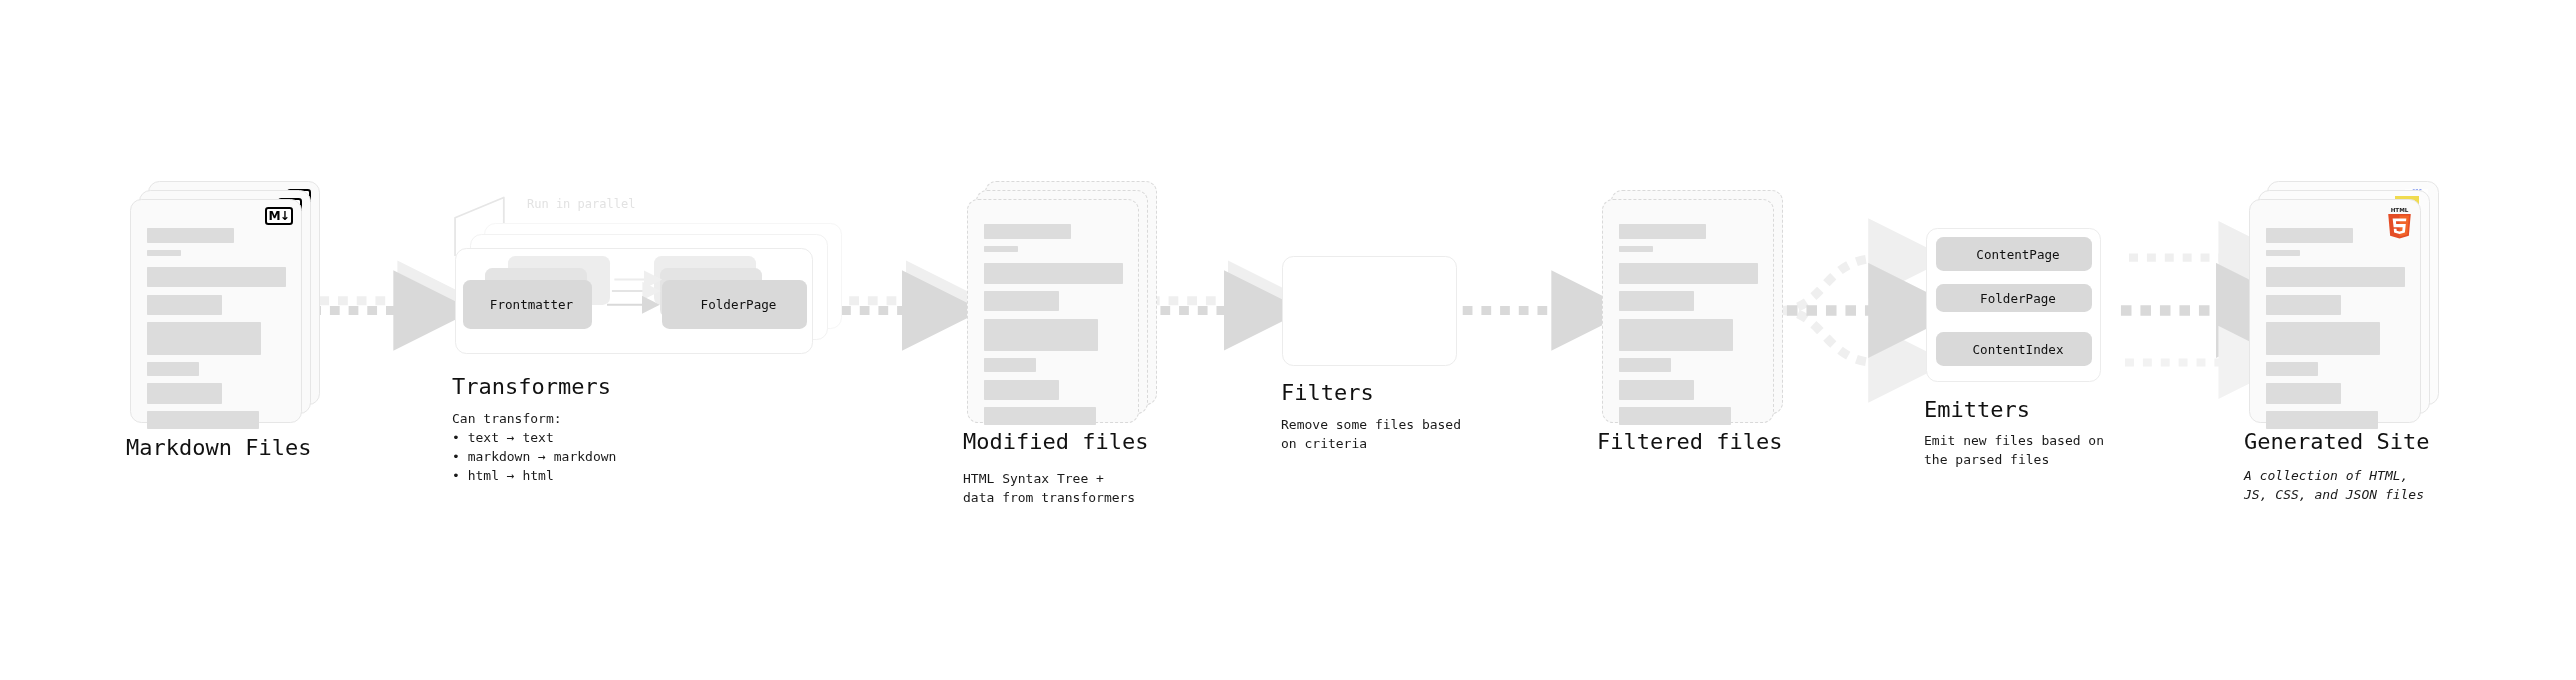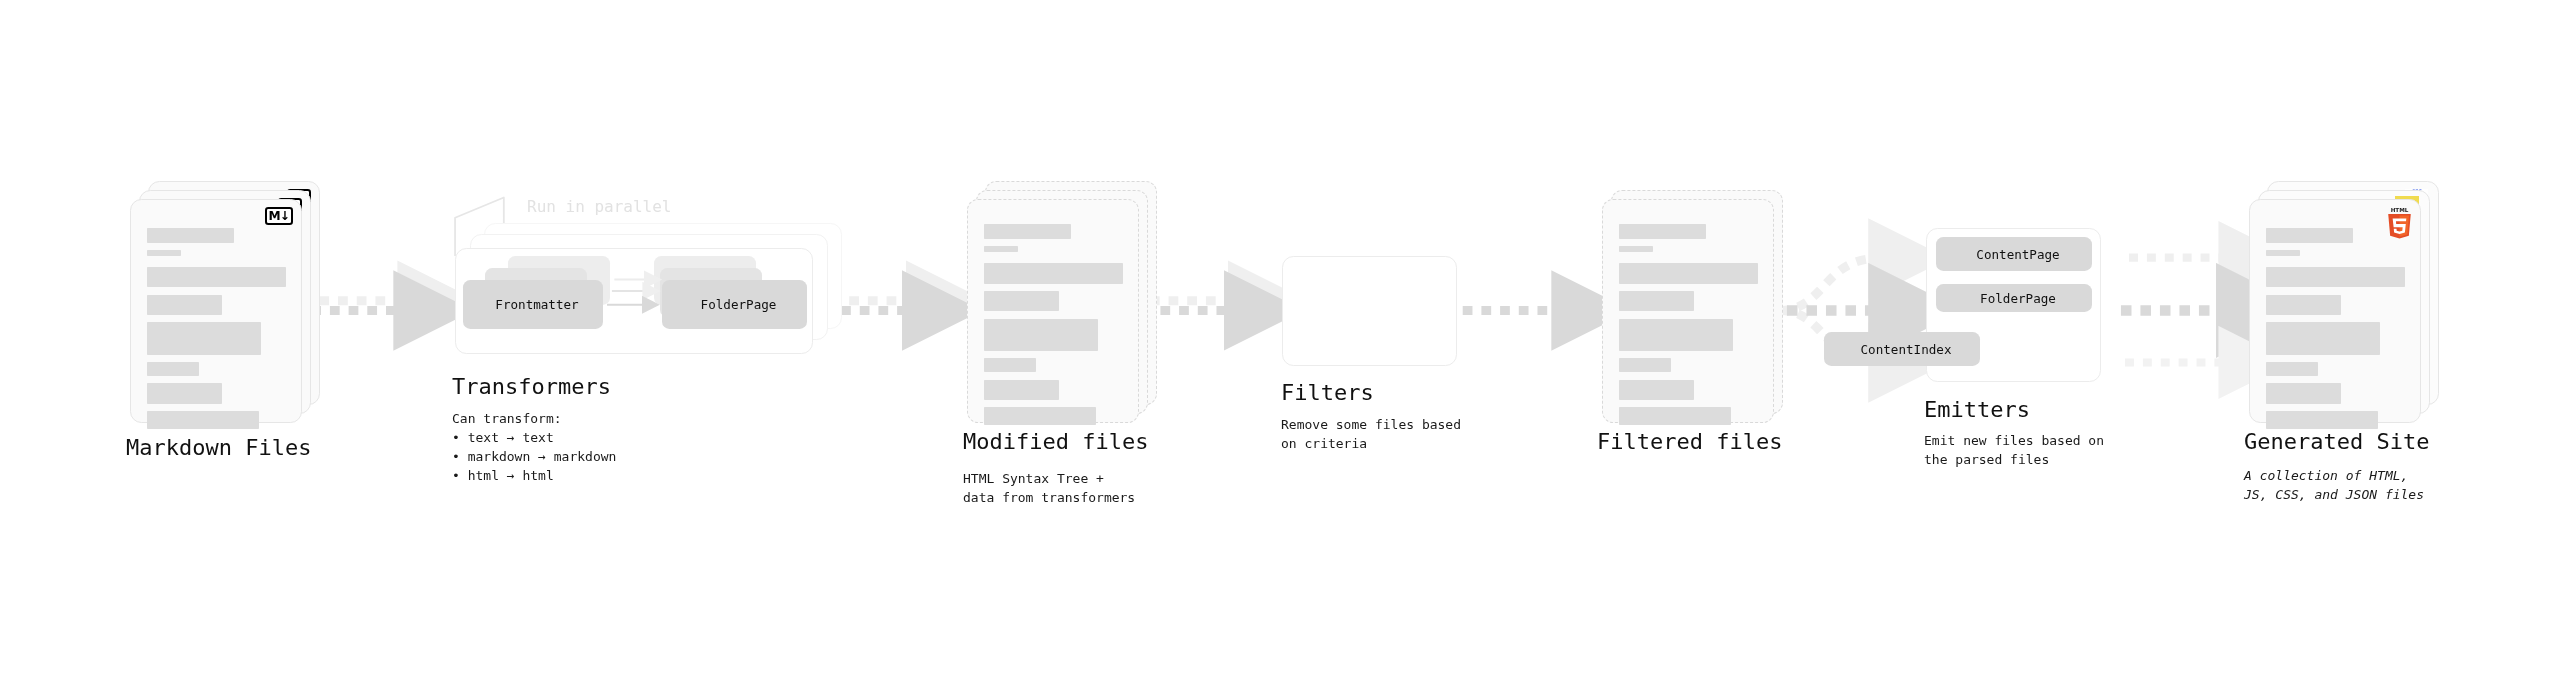--- a/index.html
+++ b/index.html
@@ -84,21 +84,21 @@
   .chip {
     position: absolute;
     background: #d9d9d9; border-radius: 7.3px;
     display: flex; align-items: center; justify-content: center;
     font-size: 12.6px; color: #111; white-space: nowrap; padding-left: 8px;
   }
   .chip.ghost2 { background:#e4e4e4; }
   .chip.ghost1 { background:#ededed; }
 
   .parallel-label {
-    position: absolute; font-size: 16px; color: #e2e2e2; white-space: nowrap;
+    position: absolute; font-size: 12px; color: #e2e2e2; white-space: nowrap;
   }
 
   svg.overlay { position: absolute; left:0; top:0; width:2576px; height:681px; pointer-events:none; }
 </style>
 </head>
 <body>
 
 <div class="canvas">
 
   <svg class="overlay" viewBox="0 0 3170 838">
@@ -186,21 +186,21 @@
   <div class="chip ghost2" style="left:660px; top:268px; width:102px; height:49px;"></div>
 
   <svg class="overlay" viewBox="0 0 3170 838">
     <g>
       <line x1="756" y1="344" x2="795" y2="344" stroke="#ececec" stroke-width="2.5" marker-end="url(#hdf)"></line>
       <line x1="753" y1="358" x2="793" y2="358" stroke="#e4e4e4" stroke-width="2.5" marker-end="url(#hdf)"></line>
       <line x1="747" y1="375" x2="792" y2="375" stroke="#d9d9d9" stroke-width="2.5" marker-end="url(#hd)"></line>
     </g>
   </svg>
 
-  <div class="chip" style="left:463px; top:280px; width:140px; height:49px;">Frontmatter</div>
+  <div class="chip" style="left:463px; top:280px; width:129px; height:49px;">Frontmatter</div>
   <div class="chip" style="left:662px; top:280px; width:145px; height:49px;">FolderPage</div>
 
   <div class="cap-title" style="left:452px; top:374px;">Transformers</div>
   <div class="cap-sub" style="left:452px; top:410px;">Can transform:
  • text → text
  • markdown → markdown
  • html → html</div>
 
   <div class="docstack" style="left:967px; top:199px;">
     <div class="doccard dashed c1"></div>
@@ -240,21 +240,21 @@
         <div class="line ln-md2"></div>
         <div class="line ln-lg"></div>
       </div>
     </div>
   </div>
   <div class="cap-title" style="left:1597px; top:429px;">Filtered files</div>
 
   <div class="gbox" style="left:1926px; top:228px; width:175px; height:154px;"></div>
   <div class="chip" style="left:1936px; top:237px; width:156px; height:34px;">ContentPage</div>
   <div class="chip" style="left:1936px; top:284px; width:156px; height:28px;">FolderPage</div>
-  <div class="chip" style="left:1824px; top:332px; width:156px; height:34px;">ContentIndex</div>
+  <div class="chip" style="left:1936px; top:332px; width:156px; height:34px;">ContentIndex</div>
   <div class="cap-title" style="left:1924px; top:397px;">Emitters</div>
   <div class="cap-sub" style="left:1924px; top:432px;">Emit new files based on
 the parsed files</div>
 
   <div class="docstack" style="left:2249px; top:199px;">
     <div class="doccard plain c1">
       <div class="css-badge">CSS</div>
     </div>
     <div class="doccard plain c2">
       <div class="js-badge"></div>

